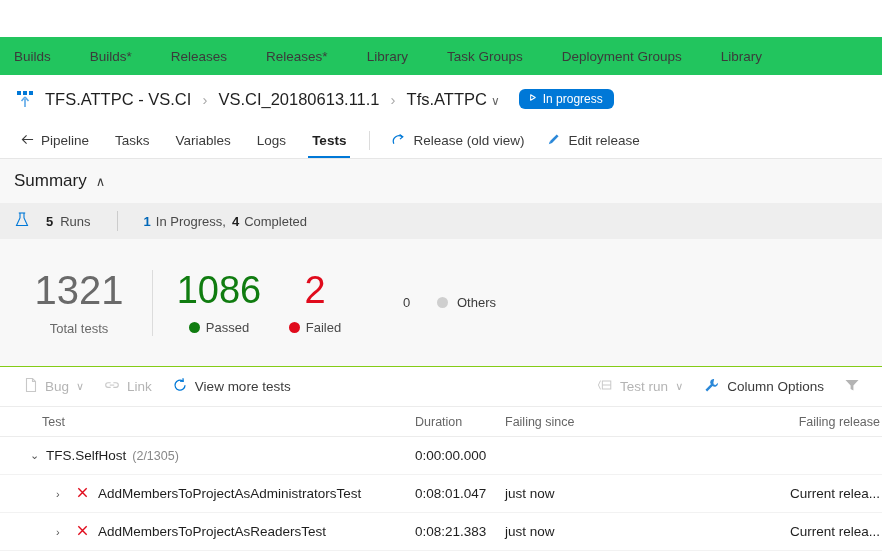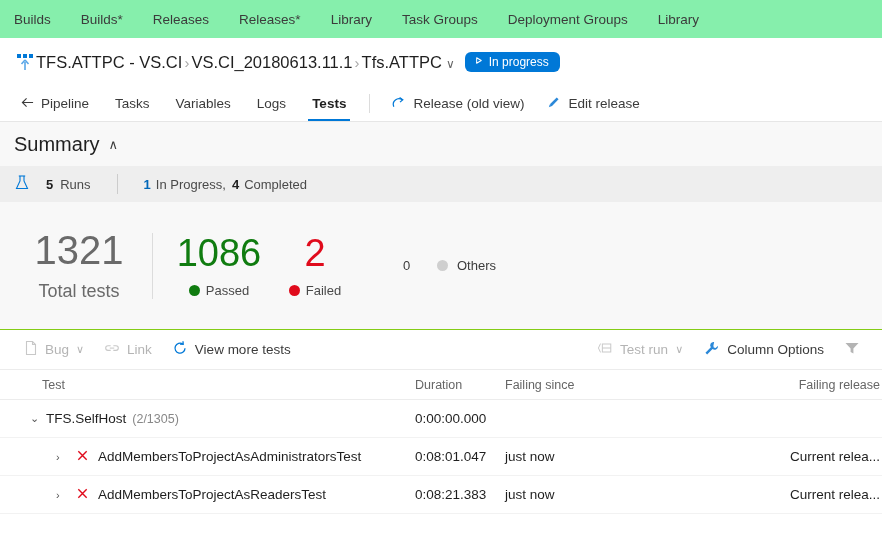--- a/index.html
+++ b/index.html
@@ -7,40 +7,42 @@
     width: 882px; height: 554px;
     background: #ffffff;
     font-family: "Liberation Sans", sans-serif;
     color: #333333;
     overflow: hidden;
   }
 
   
   .topnav {
     height: 38px;
-    background: #86efac;
+    background: #22c55e;
     display: flex;
     align-items: center;
     padding-left: 14px;
-    gap: 30px;
+    gap: 39px;
+    margin-top: 37px;
   }
   .topnav .navlink {
     font-size: 13.5px;
     color: #3b3b3b;
     white-space: nowrap;
     cursor: pointer;
   }
 
   
   .breadcrumb {
     height: 48px;
     background: #ffffff;
     display: flex;
     align-items: center;
     padding-left: 14px;
+    gap: 9px;
   }
   .rel-icon { width: 22px; height: 22px; flex: none; }
   .crumb {
     font-size: 16.5px;
     color: #1f1f1f;
     white-space: nowrap;
     cursor: pointer;
   }
   .crumb-sep {
     font-size: 15px;
@@ -104,21 +106,21 @@
   
   .summary-head {
     height: 44px;
     background: #f8f8f8;
     display: flex;
     align-items: center;
     padding-left: 14px;
     gap: 9px;
     cursor: pointer;
   }
-  .summary-head .title { font-size: 20px; color: #1f1f1f; }
+  .summary-head .title { font-size: 17px; color: #1f1f1f; }
 
   .runs-band {
     height: 36px;
     background: #eeeeee;
     display: flex;
     align-items: center;
     padding-left: 14px;
     font-size: 13px;
     color: #4a4a4a;
   }
@@ -136,21 +138,21 @@
     align-items: center;
     padding-left: 14px;
   }
   .stat-total { width: 130px; text-align: center; }
   .stat-total .num {
     font-size: 40px;
     color: #6a6a6a;
     line-height: 1;
     font-weight: normal;
   }
-  .stat-total .lbl { font-size: 18px; color: #6a6a6a; margin-top: 11px; }
+  .stat-total .lbl { font-size: 13px; color: #6a6a6a; margin-top: 11px; }
   .stats-sep { width: 1px; height: 66px; background: #dcdcdc; margin: 0 18px 0 8px; }
   .stat-col { width: 96px; text-align: center; }
   .stat-col .num { font-size: 38px; line-height: 1; }
   .stat-col .lbl {
     font-size: 13px; color: #4a4a4a; margin-top: 11px;
     display: flex; align-items: center; justify-content: center; gap: 6px;
   }
   .dot { width: 11px; height: 11px; border-radius: 50%; display: inline-block; }
   .passed-num { color: #107c10; }
   .failed-num { color: #e00b1c; }

